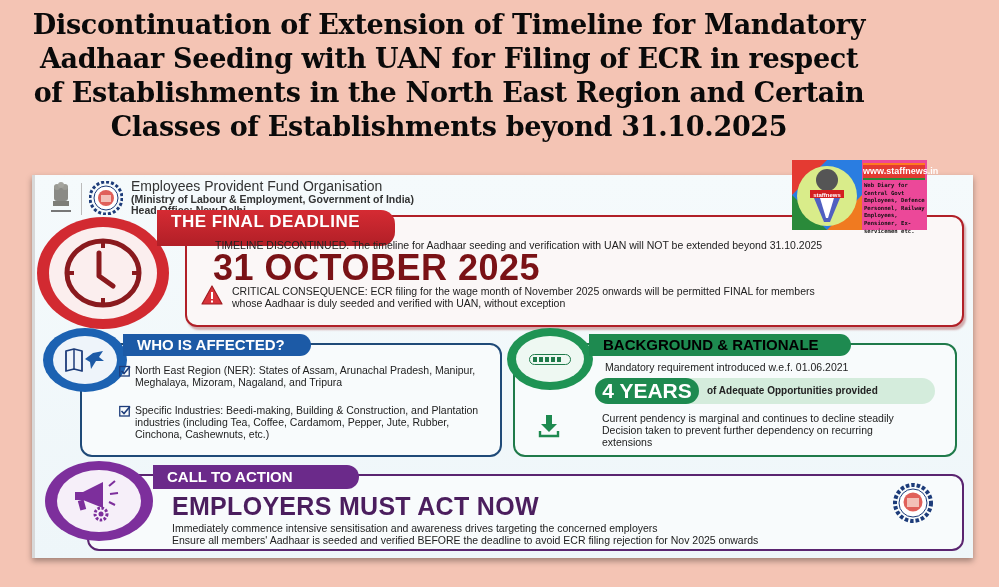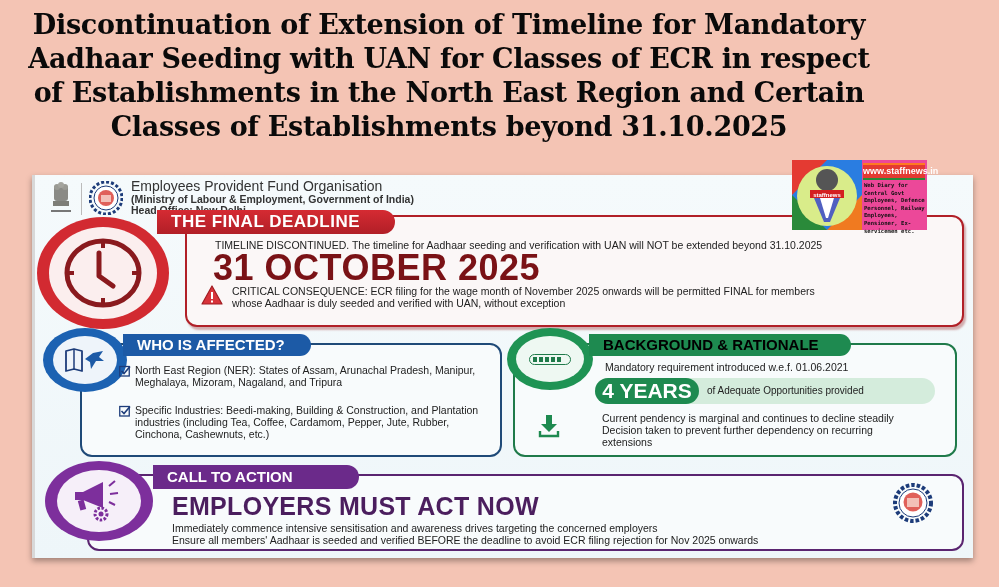--- a/index.html
+++ b/index.html
@@ -38,21 +38,21 @@
   .org-sub { font-size: 10.5px; font-weight: bold; color: #333; line-height: 11px; }
 
   
   .deadline-box {
     position: absolute; left: 150px; top: 40px; width: 775px; height: 108px;
     border: 2px solid #b12028; border-radius: 12px;
     background: #fbf7f7;
     box-shadow: 2px 3px 2px rgba(150,30,30,0.35);
   }
   .deadline-pill {
-    position: absolute; left: 122px; top: 35px; height: 24px; width: 238px;
+    position: absolute; left: 122px; top: 35px; height: 36px; width: 238px;
     background: linear-gradient(#d52b33, #b11f27);
     border-radius: 0 14px 14px 0;
     color: #fff; font-weight: bold; font-size: 17px; letter-spacing: 0.5px;
     padding-left: 14px; line-height: 24px; box-sizing: border-box;
   }
   .clock-ring {
     position: absolute; left: 2px; top: 42px; width: 132px; height: 112px;
     border-radius: 50%;
     background: #d22a31;
   }
@@ -120,21 +120,21 @@
   .battery i { position: absolute; top: 2px; width: 4px; height: 5px; background: #1f7a4a; }
   .bg-line1 { position: absolute; left: 570px; top: 186px; font-size: 10.5px; color: #222; white-space: nowrap; }
   .years-row {
     position: absolute; left: 560px; top: 203px; width: 340px; height: 26px;
     background: #d4ecdc; border-radius: 13px;
   }
   .years-pill {
     position: absolute; left: 0; top: 0; height: 26px; width: 104px; border-radius: 13px;
     background: #1e8a50; color: #fff; font-weight: bold; font-size: 21px; line-height: 26px; text-align: center;
   }
-  .years-text { position: absolute; left: 112px; top: 7px; font-size: 10px; color: #222; white-space: nowrap; }
+  .years-text { position: absolute; left: 112px; top: 7px; font-size: 10px; color: #222; white-space: nowrap; font-weight: bold; }
   .download-icon { position: absolute; left: 503px; top: 239px; width: 22px; height: 24px; }
   .bg-line3 { position: absolute; left: 567px; top: 237px; font-size: 10.5px; line-height: 12px; color: #222; white-space: nowrap; }
 
   
   .cta-box { left: 52px; top: 299px; width: 873px; height: 73px; border: 2px solid #5a2470; }
   .cta-pill {
     position: absolute; left: 118px; top: 290px; height: 24px; width: 206px;
     background: #6b2a8a; border-radius: 0 14px 14px 0;
     color: #fff; font-weight: bold; font-size: 15px; line-height: 24px; padding-left: 14px;
     box-sizing: border-box;
@@ -168,21 +168,21 @@
     font-family: "DejaVu Sans Mono", monospace; font-weight: bold;
   }
   .sn-strip { position: absolute; left: 71px; top: 18px; width: 62px; height: 2px; background: #2a8a3a; }
   b { font-weight: normal; text-align: center; }
 </style>
 </head>
 <body>
 
 <div class="headline">
   <div>Discontinuation of Extension of Timeline for Mandatory</div>
-  <div>Aadhaar Seeding with UAN for Classes of ECR in respect</div>
+  <div>Aadhaar Seeding with UAN for Filing of ECR in respect</div>
   <div>of Establishments in the North East Region and Certain</div>
   <div>Classes of Establishments beyond 31.10.2025</div>
 </div>
 
 <div class="card">
 
   <div class="org">
     <svg class="emblem" viewBox="0 0 28 36">
       <rect x="7" y="4" width="14" height="16" rx="3" fill="#8a8a86"></rect>
       <circle cx="10" cy="6" r="3" fill="#9a9a94"></circle>

